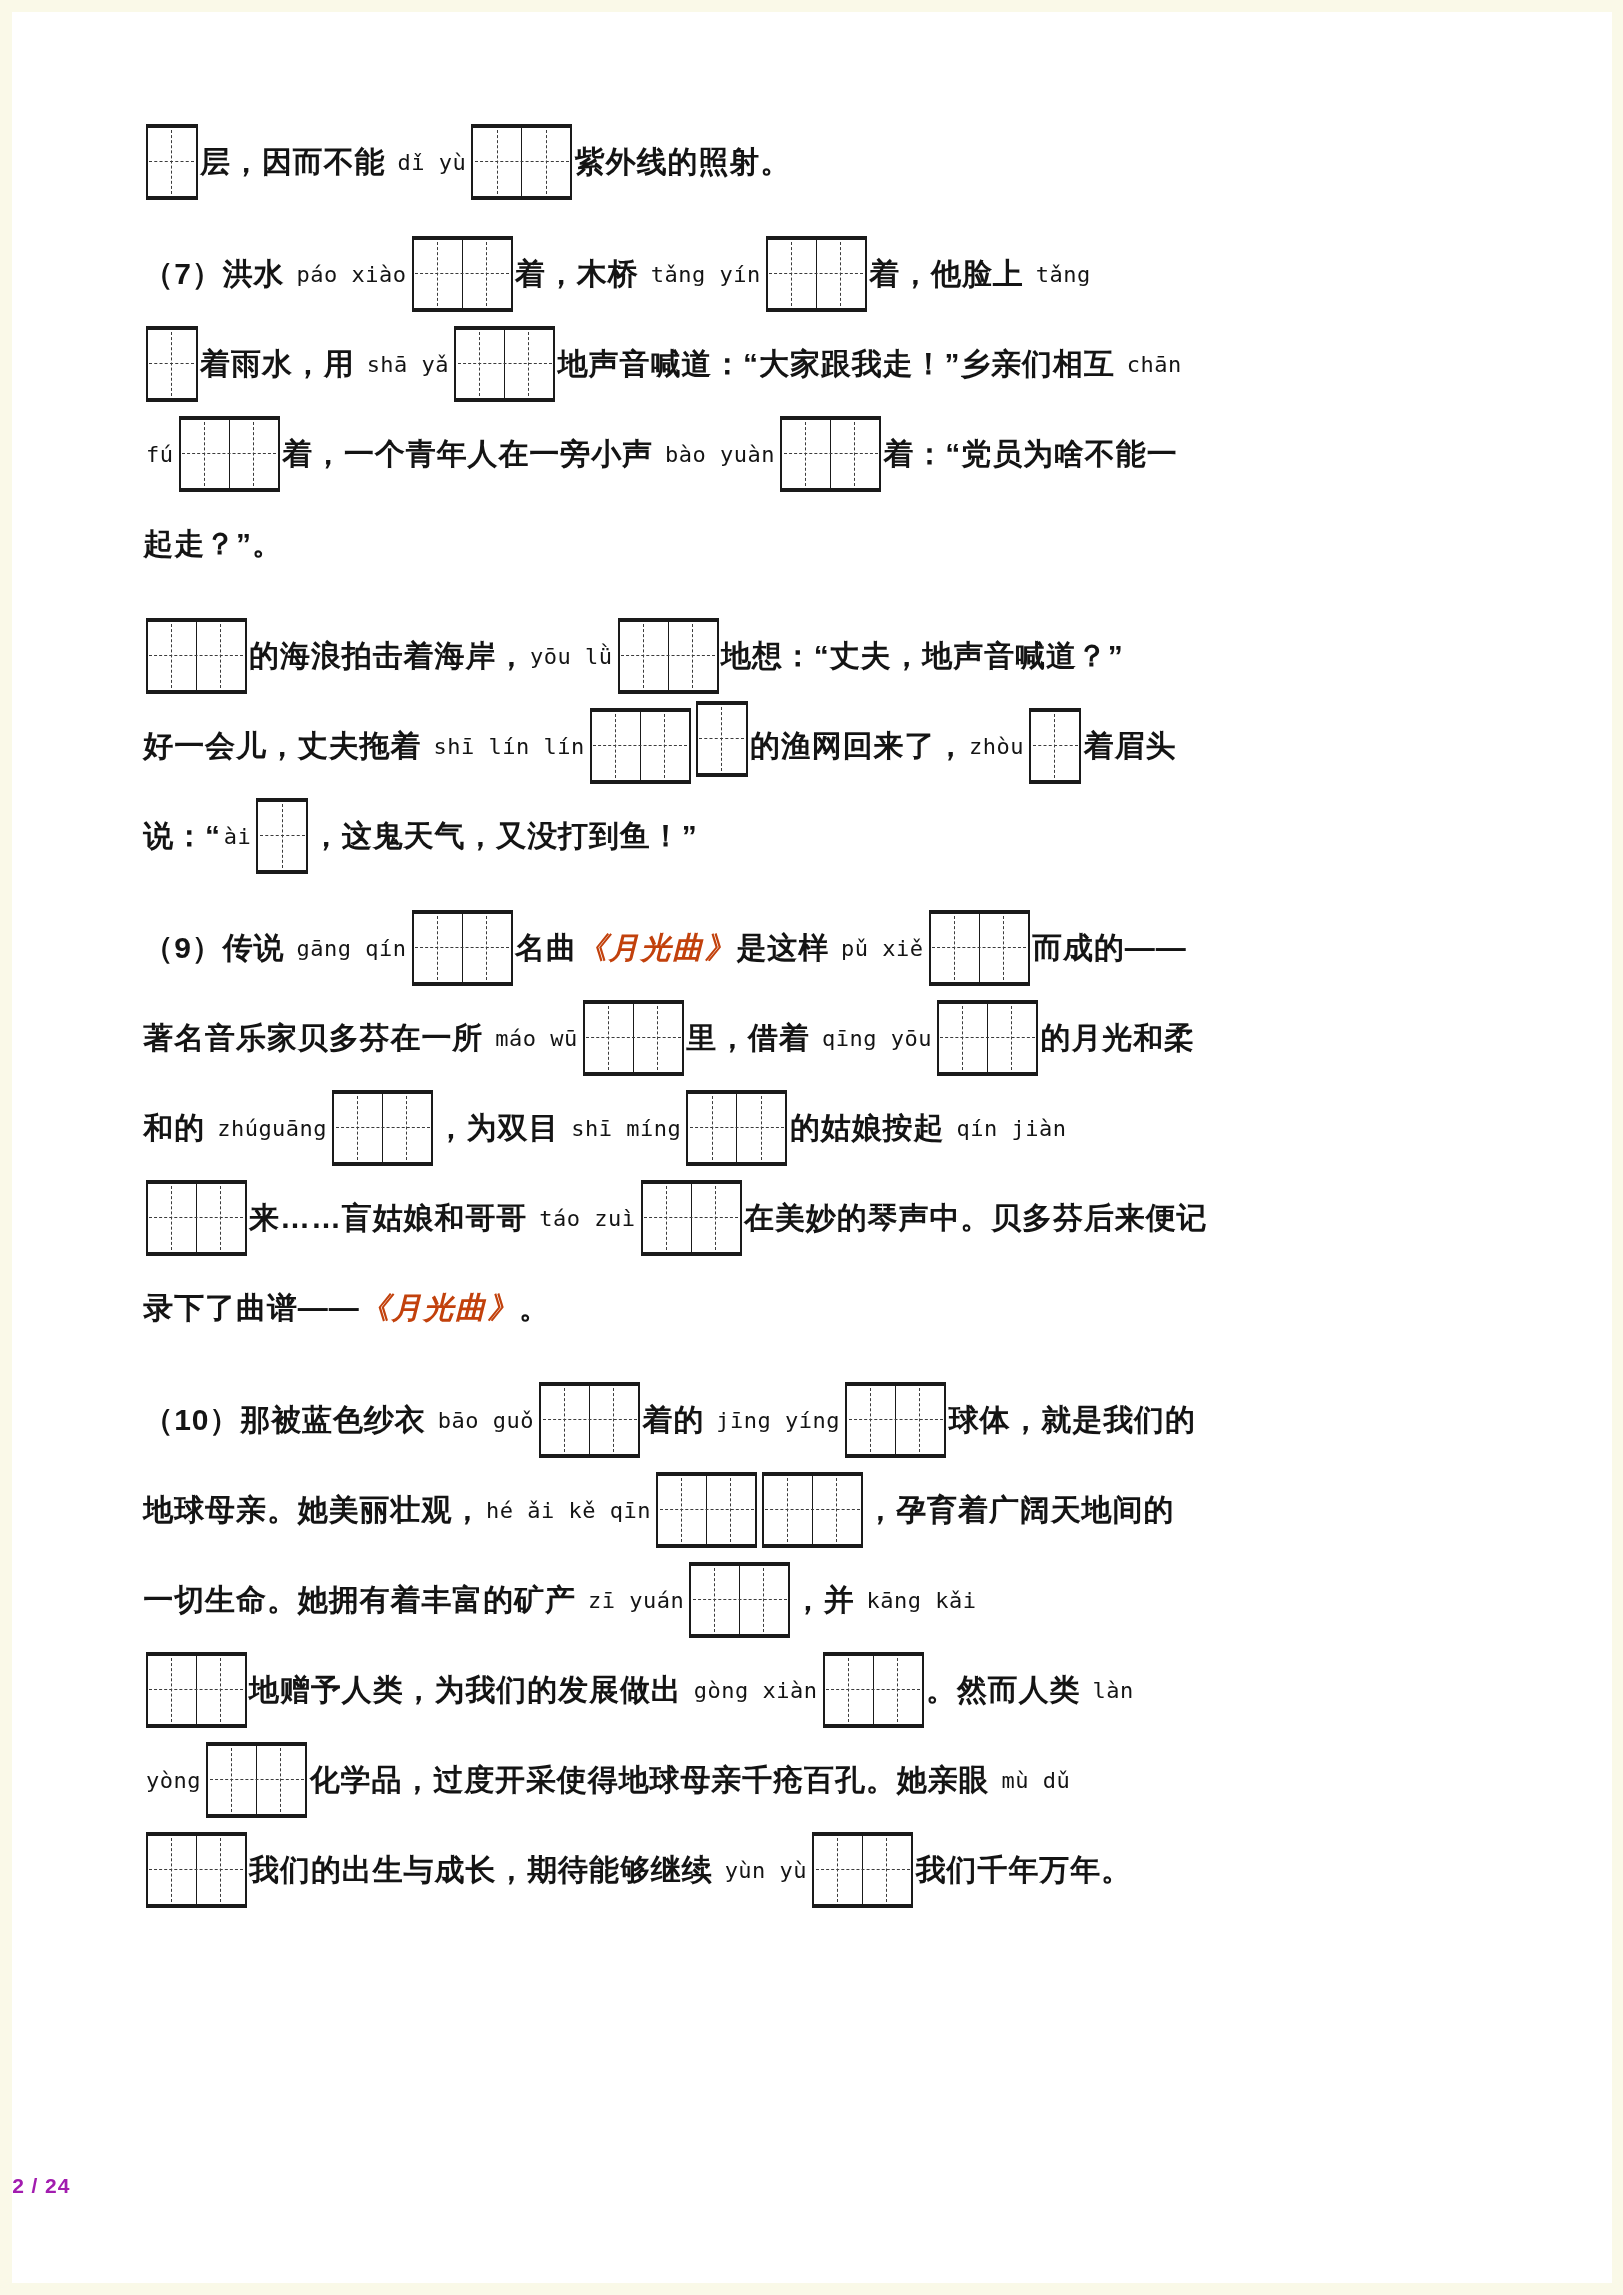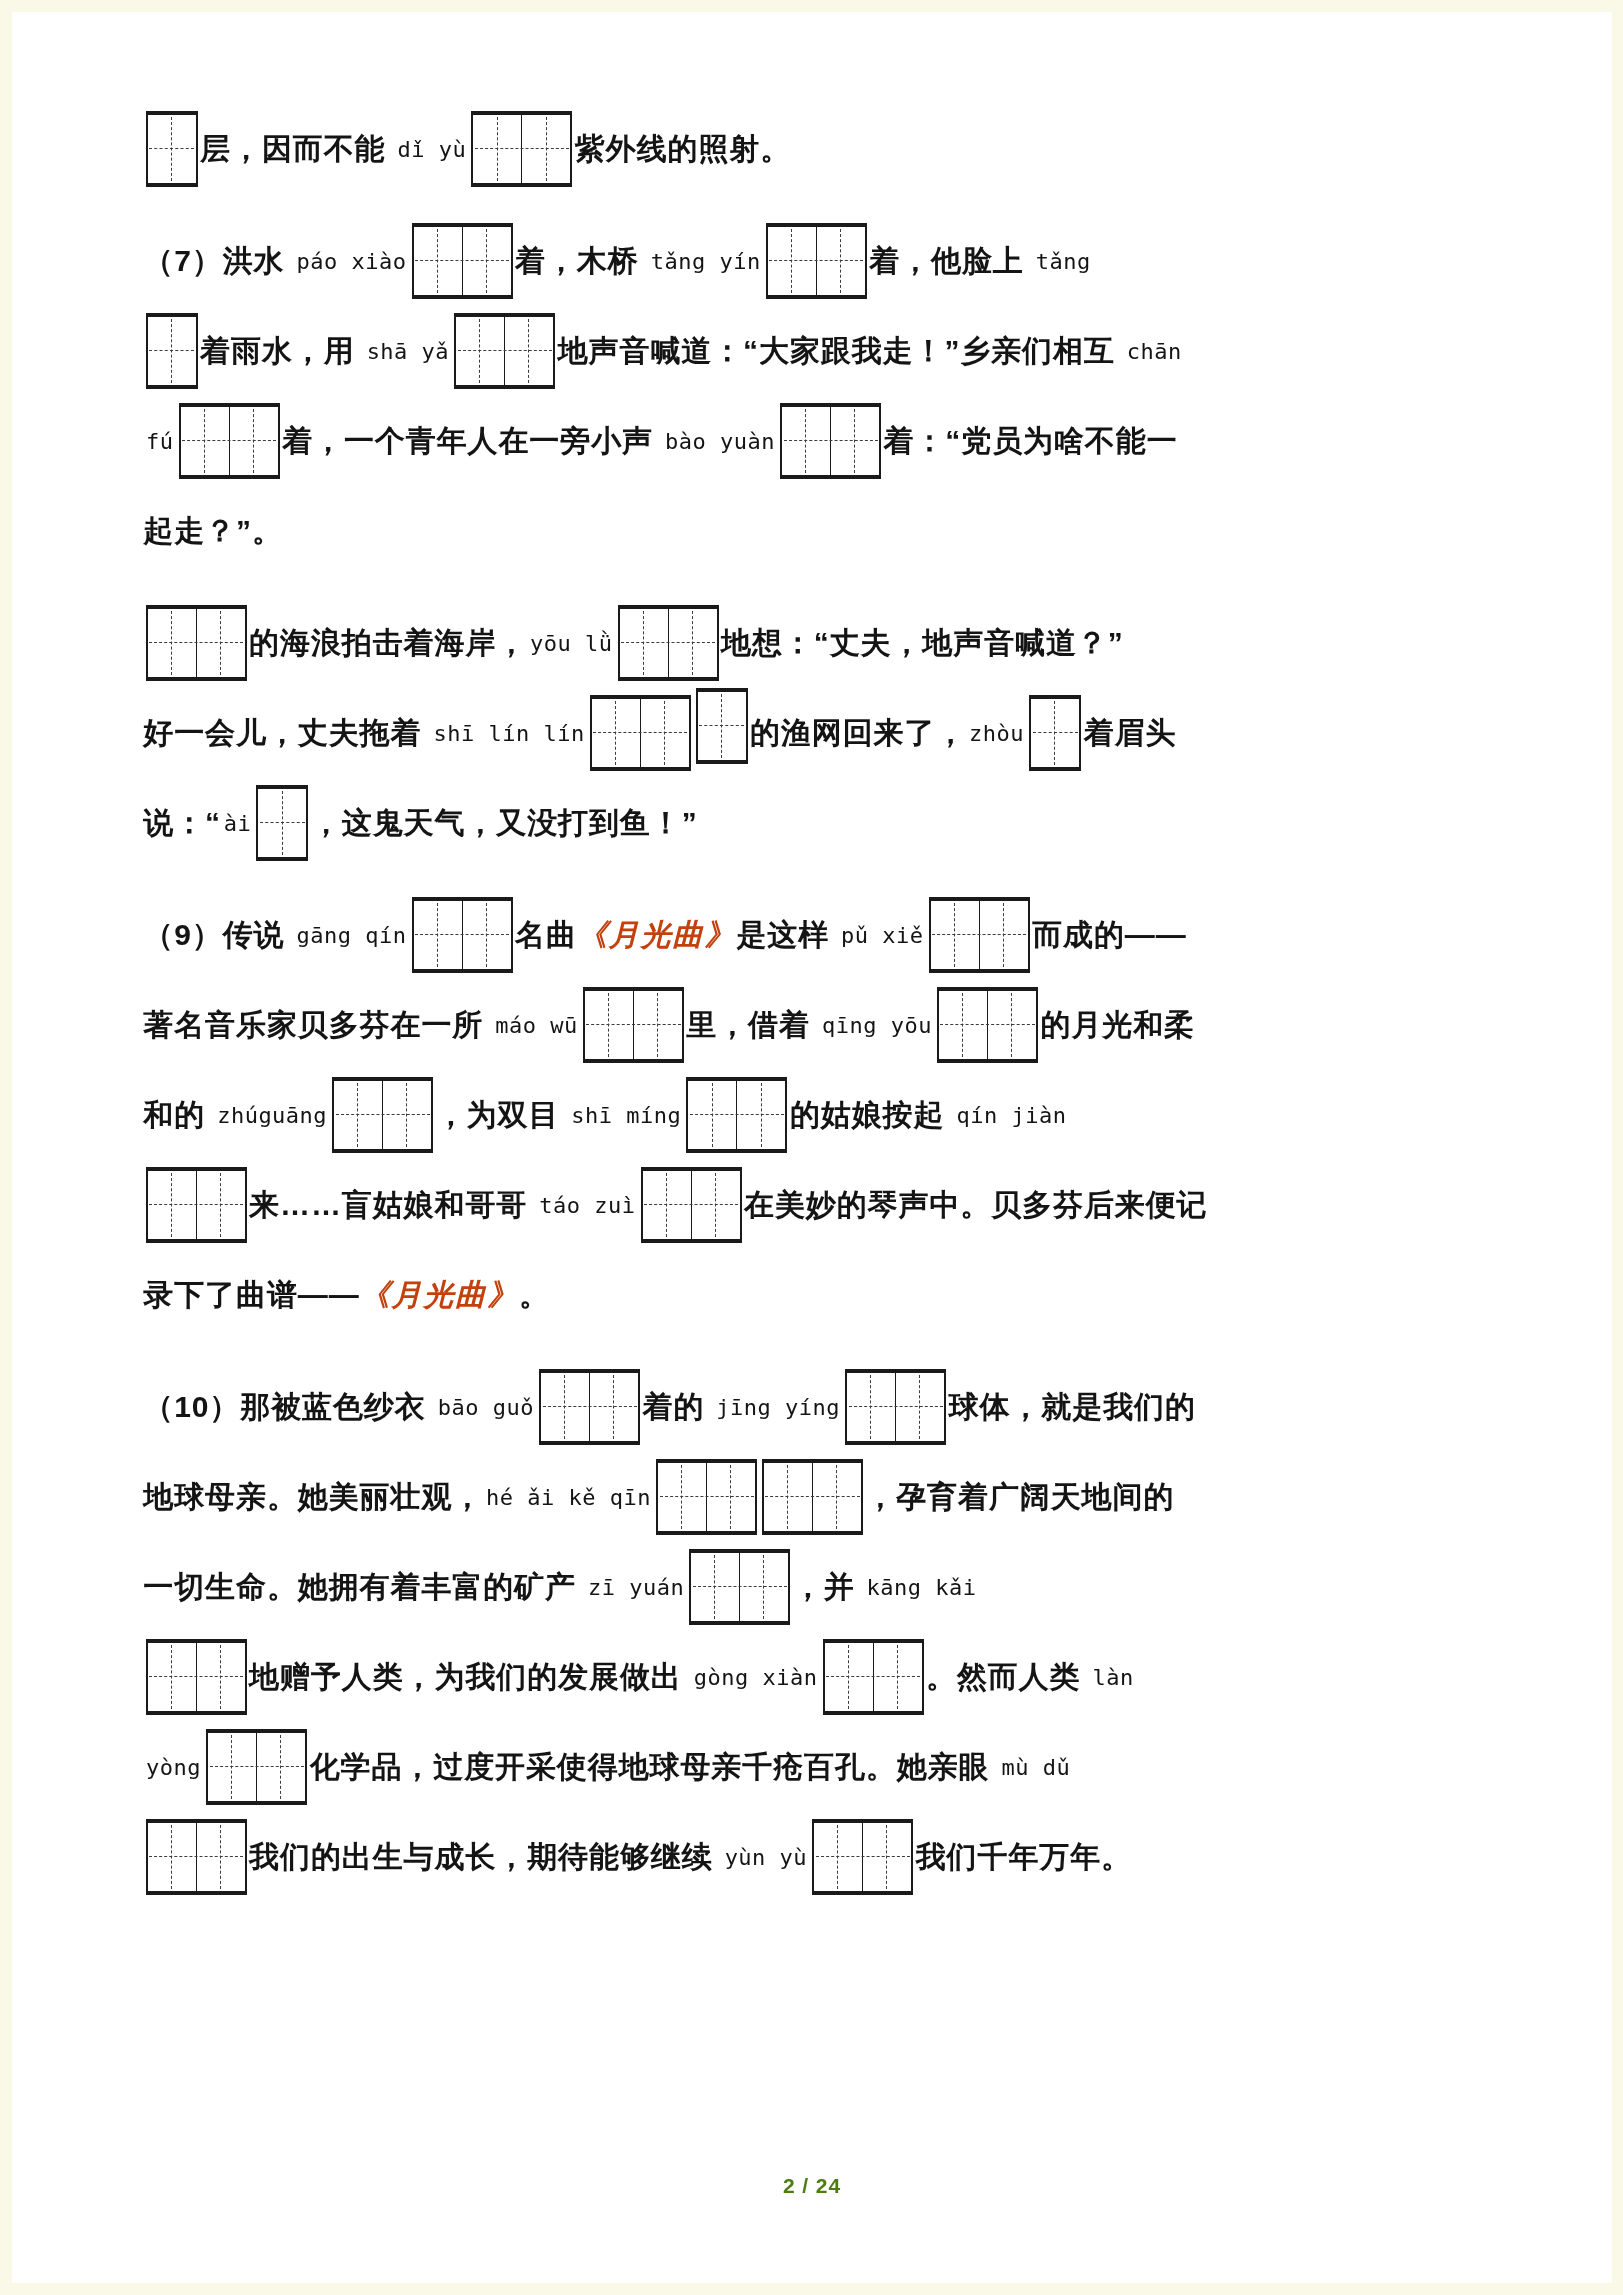--- a/index.html
+++ b/index.html
@@ -9,20 +9,21 @@
     font-family:"Liberation Sans", sans-serif;
     color:#141414;
     position:relative;
   }
   .page {
     position:absolute; left:12.3px; top:12.3px; right:12.3px; bottom:12.3px;
     background:#ffffff;
   }
   .content {
     padding:92px 108px 0 131px;
+    margin-top:13px;
   }
   .paragraph { margin:0 0 22px 0; }
   .line {
     height:90px;
     display:flex;
     align-items:center;
     white-space:pre;
   }
   .cn {
     font-size:30px;
@@ -75,24 +76,23 @@
     position:absolute;
     left:1.4px; right:1.4px; top:50%;
     margin-top:-0.9px;
     border-top:1.4px dashed #3c3c3c;
     pointer-events:none;
   }
   .footer {
     position:absolute;
     left:0; right:0;
     top:2162px;
-    text-align:center;
     font-size:21px;
     font-weight:600;
-    color:#4d7c0f;
+    color:#a21caf;
     letter-spacing:0.9px;
   }
 </style>
 </head>
 <body>
 
 <div class="page">
   <div class="content">
       <div class="paragraph">
         <div class="line"><span class="boxgroup"><span class="cell"></span></span><span class="cn">层，因而不能 </span><span class="py">dǐ yù</span><span class="boxgroup"><span class="cell"></span><span class="cell"></span></span><span class="cn">紫外线的照射。</span></div>

